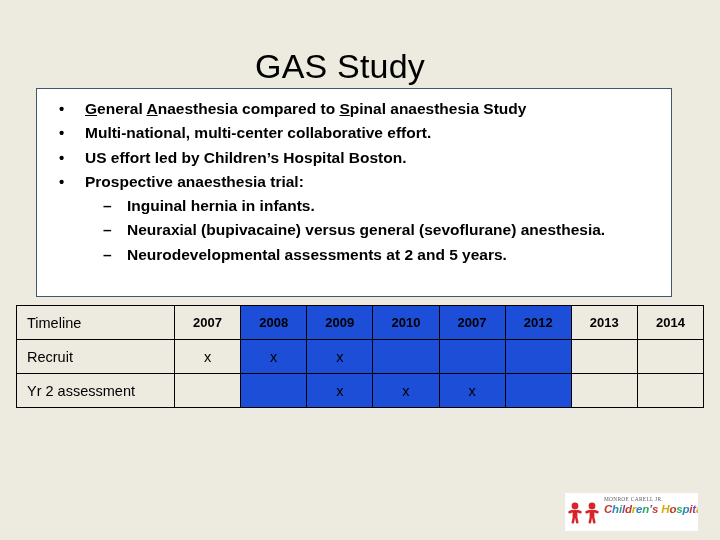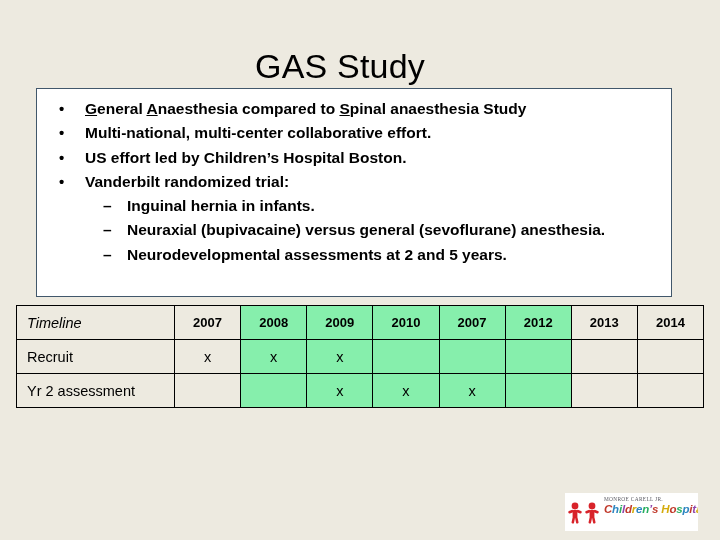--- a/index.html
+++ b/index.html
@@ -112,32 +112,31 @@
     vertical-align: middle;
     box-sizing: border-box;
   }
   #timeline-table th.row-head,
   #timeline-table td.row-head {
     text-align: left;
     padding-left: 10px;
     width: 158px;
   }
   #timeline-table th.row-head {
-    font-style: italic;
     font-weight: normal;
   }
   #timeline-table td.row-head {
     font-weight: normal;
   }
   #timeline-table th.year {
     font-weight: bold;
     font-size: 13px;
   }
   .col-beige { background: #EDEAE0; }
-  .col-gray  { background: #86efac; margin-top: 31px; }
+  .col-gray  { background: #1d4ed8; margin-top: 31px; }
   .mark {
     font-weight: bold;
     font-size: 13.5px;
   }
 
   
   #hospital-logo {
     position: absolute;
     left: 565px;
     top: 493px;
@@ -206,21 +205,21 @@
       <span class="bullet-text">Multi-national, multi-center collaborative effort.</span>
     </li>
 
     <li class="bullet-item">
       <span class="bullet-marker">•</span>
       <span class="bullet-text">US effort led by Children’s Hospital Boston.</span>
     </li>
 
     <li class="bullet-item">
       <span class="bullet-marker">•</span>
-      <span class="bullet-text">Vanderbilt randomized trial:</span>
+      <span class="bullet-text">Prospective anaesthesia trial:</span>
     </li>
 
     <ul class="sub-list">
       <li class="sub-item">
         <span class="sub-marker">–</span>
         <span class="sub-text">Inguinal hernia in infants.</span>
       </li>
       <li class="sub-item">
         <span class="sub-marker">–</span>
         <span class="sub-text">Neuraxial (bupivacaine) versus general (sevoflurane) anesthesia.</span>

